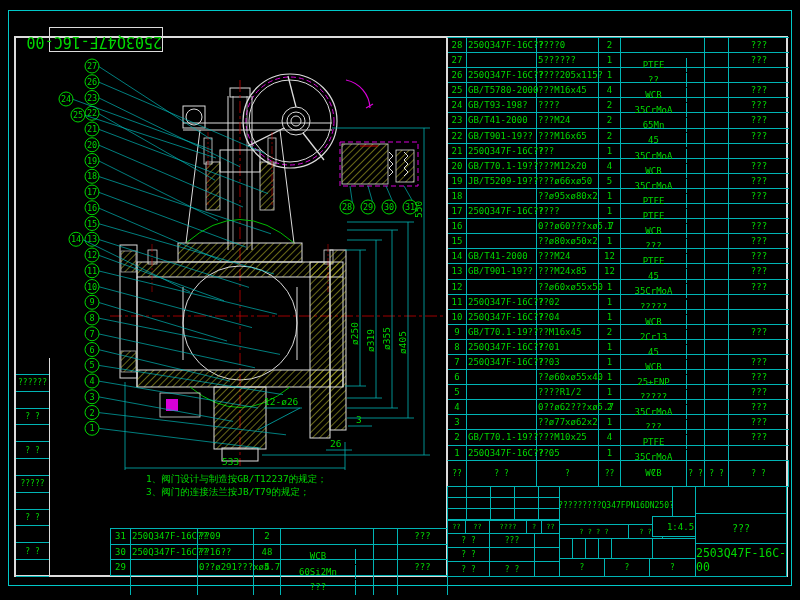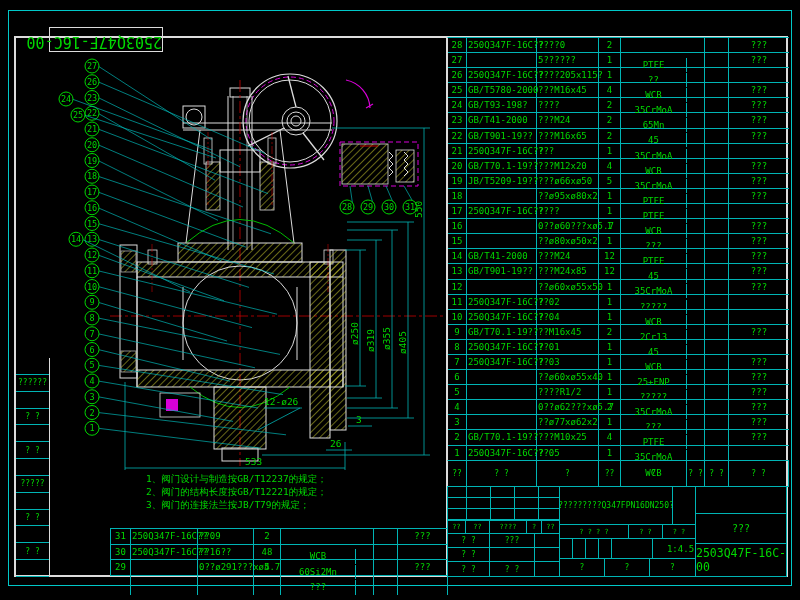--- a/index.html
+++ b/index.html
@@ -291,29 +291,28 @@
       <line x1="416" y1="207" x2="404" y2="186" stroke="#00b4b4" stroke-width="0.7"></line>
       <circle cx="410" cy="207" r="7" fill="#000" stroke="#00d800" stroke-width="1"></circle>
       <text x="410" y="210" fill="#00d800" font-size="8.5" text-anchor="middle" font-family="DejaVu Sans Mono,monospace">31</text>
     </svg>
 
   <div class="dim vdim" style="left:349px;top:345px;">ø250</div>
   <div class="dim vdim" style="left:365px;top:352px;">ø319</div>
   <div class="dim vdim" style="left:381px;top:350px;">ø355</div>
   <div class="dim vdim" style="left:397px;top:354px;">ø405</div>
   <div class="dim vdim" style="left:413px;top:218px;">550</div>
-  <div class="dim" style="left:222px;top:456px;margin-left:23px;">533</div>
+  <div class="dim" style="left:222px;top:456px;">533</div>
   <div class="dim" style="left:264px;top:396px;">12-ø26</div>
   <div class="dim" style="left:356px;top:414px;">3</div>
   <div class="dim" style="left:330px;top:438px;">26</div>
 
   <div id="notes">
 
   <div>1、阀门设计与制造按GB/T12237的规定；</div>
-      <div>2、阀门的结构长度按GB/T12221的规定；</div>
       <div>3、阀门的连接法兰按JB/T79的规定；</div>
     </div>
 
   <div id="bom">
 
       <div class="bom-row">
         <div class="c-no">28</div>
         <div class="c-code">250Q347F-16C??</div>
         <div class="c-name">????0</div>
         <div class="c-qty">2</div>
@@ -697,21 +696,21 @@
     <span style="display:block;width:118px;border-bottom:1px dotted #00d800;margin-top:1px;"></span>
   </div>
   <div class="tb" style="left:559px;top:524px;width:70px;height:15px;font-size:7px;">? ? ? ?</div>
   <div class="tb" style="left:628px;top:524px;width:35px;height:15px;font-size:7px;">? ?</div>
   <div class="tb" style="left:662px;top:524px;width:34px;height:15px;font-size:7px;">? ?</div>
   <div class="tb" style="left:559px;top:538px;width:94px;height:21px;"></div>
   <div class="abs" style="left:572px;top:538px;width:1px;height:21px;background:#00b4b4;"></div>
   <div class="abs" style="left:585px;top:538px;width:1px;height:21px;background:#00b4b4;"></div>
   <div class="abs" style="left:598px;top:538px;width:1px;height:21px;background:#00b4b4;"></div>
   <div class="abs" style="left:611px;top:538px;width:1px;height:21px;background:#00b4b4;"></div>
-  <div class="tb" style="left:652px;top:538px;width:57px;height:21px;font-size:9px;text-align:right;">1:4.5</div>
+  <div class="tb" style="left:652px;top:516px;width:57px;height:21px;font-size:9px;text-align:right;">1:4.5</div>
   <div class="tb" style="left:559px;top:558px;width:46px;height:19px;font-size:8px;">?</div>
   <div class="tb" style="left:604px;top:558px;width:46px;height:19px;font-size:8px;">?</div>
   <div class="tb" style="left:649px;top:558px;width:47px;height:19px;font-size:8px;">?</div>
 
   <div class="tb" style="left:695px;top:486px;width:92px;height:28px;"></div>
   <div class="tb" style="left:695px;top:513px;width:92px;height:31px;font-size:10px;">???</div>
   <div class="tb" style="left:695px;top:543px;width:92px;height:34px;font-size:11.5px;">2503Q47F-16C-00</div>
 
 </div>
 

